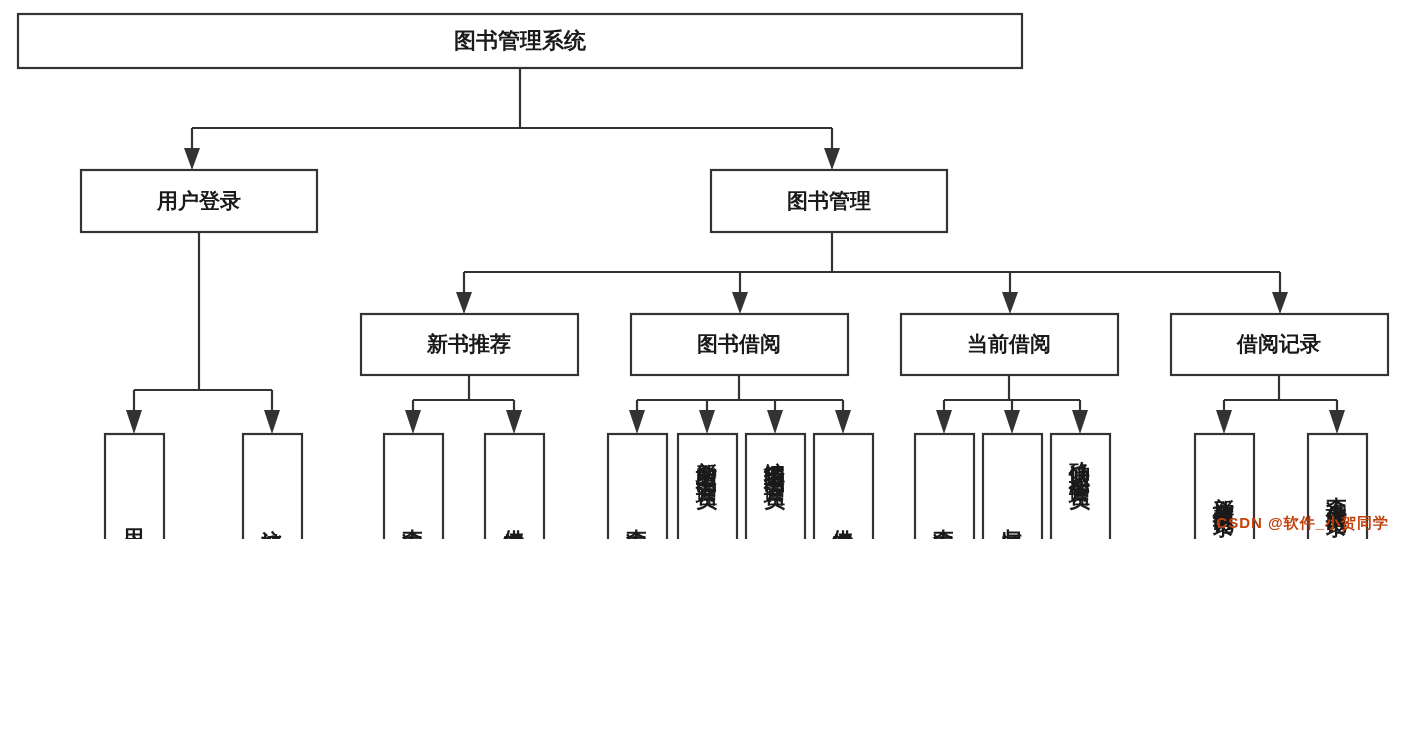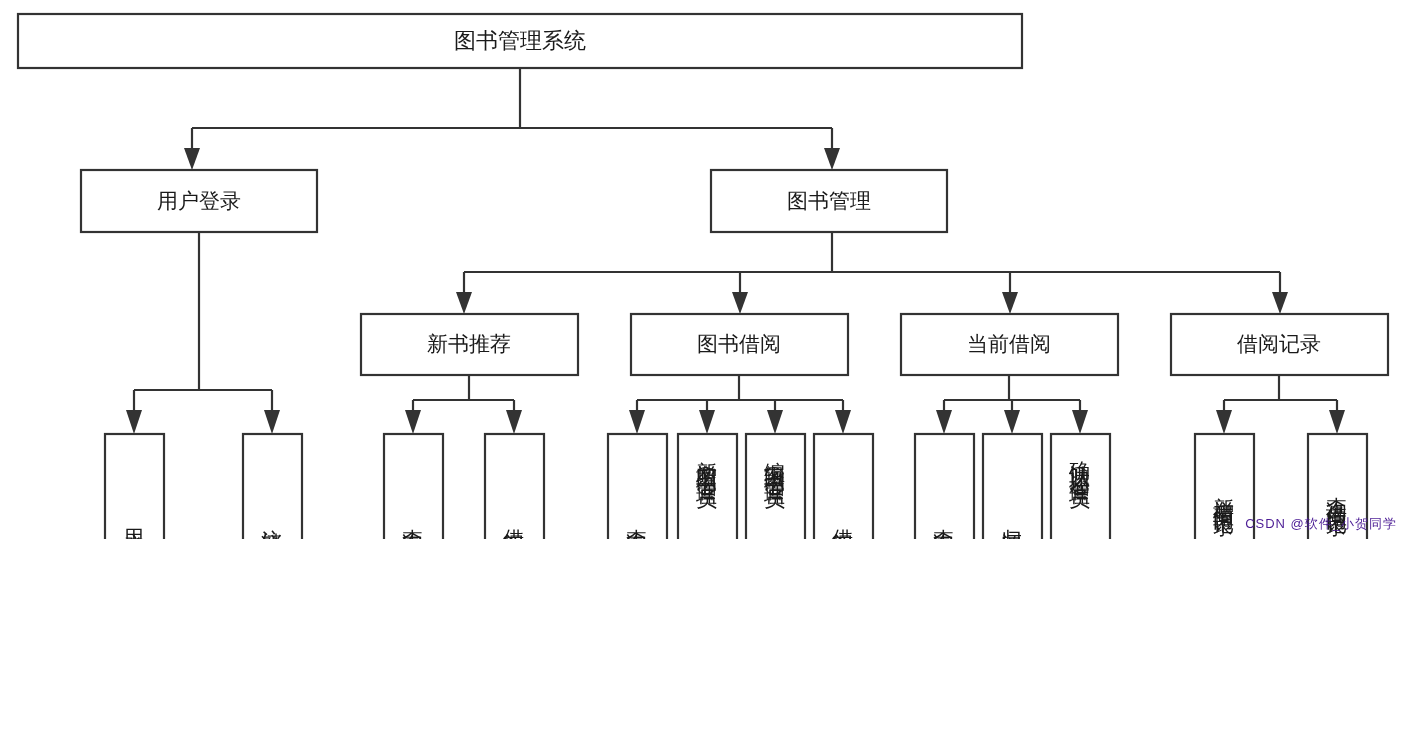--- a/index.html
+++ b/index.html
@@ -9,20 +9,21 @@
   }
   body {
     font-family: "Liberation Sans", "DejaVu Sans", sans-serif;
   }
   #diagram-root {
     position: relative;
     width: 1405px;
     height: 539px;
     background: #ffffff;
     overflow: hidden;
+    font-weight: bold;
   }
   svg.flow-svg {
     position: absolute;
     left: 0;
     top: 0;
     width: 1405px;
     height: 747px;
     display: block;
   }
   .node-box {
@@ -63,25 +64,25 @@
     font-size: 21px;
     line-height: 1;
     letter-spacing: 4px;
     color: #1a1a1a;
     white-space: nowrap;
     transform: translateX(-50%);
     pointer-events: none;
   }
   .watermark {
     position: absolute;
-    right: 8px;
+    right: 16px;
     bottom: 6px;
     font-family: "Liberation Sans", "DejaVu Sans", sans-serif;
-    font-size: 13px;
-    color: #4c1d95;
+    font-size: 15px;
+    color: #c2410c;
     letter-spacing: 1px;
     white-space: nowrap;
   }
 </style>
 </head>
 <body>
 
 <div id="diagram-root">
 
   <svg class="flow-svg" viewBox="0 0 1405 747" xmlns="http://www.w3.org/2000/svg">

